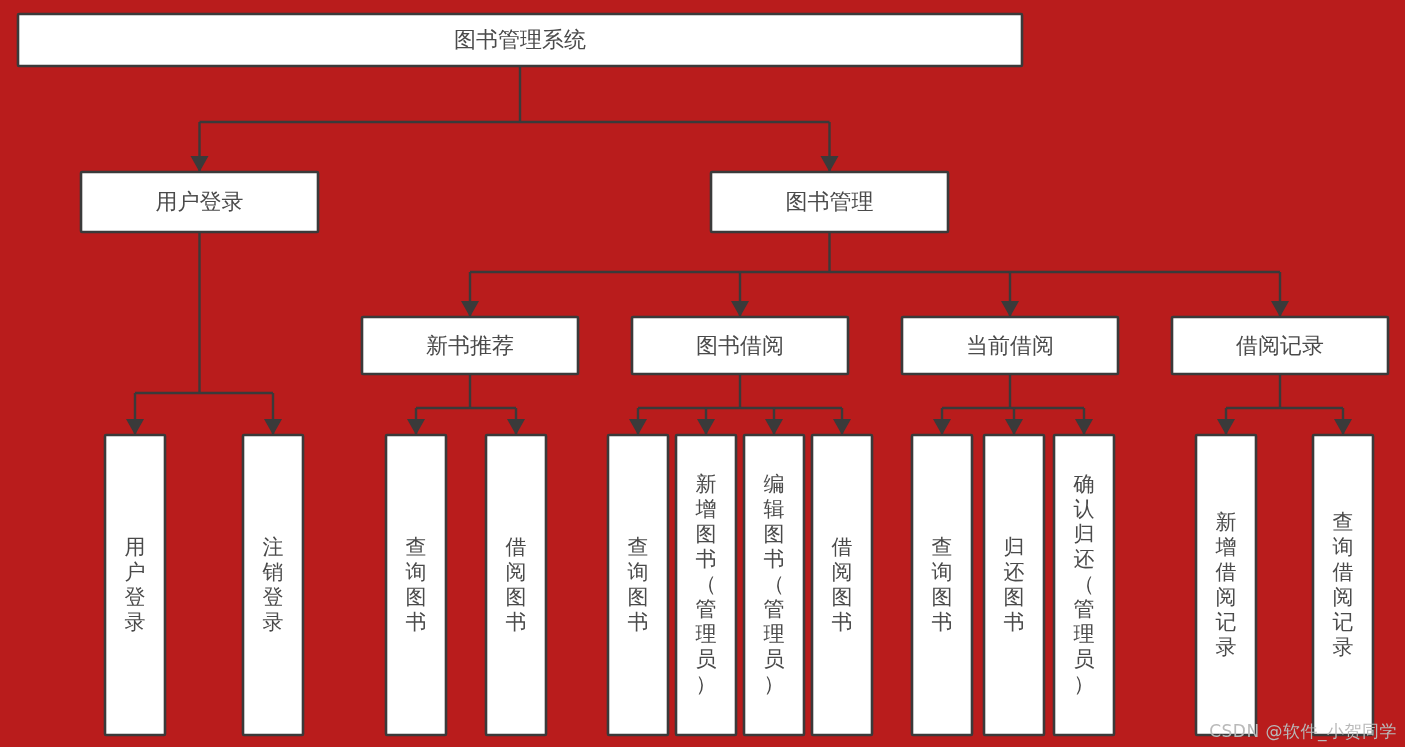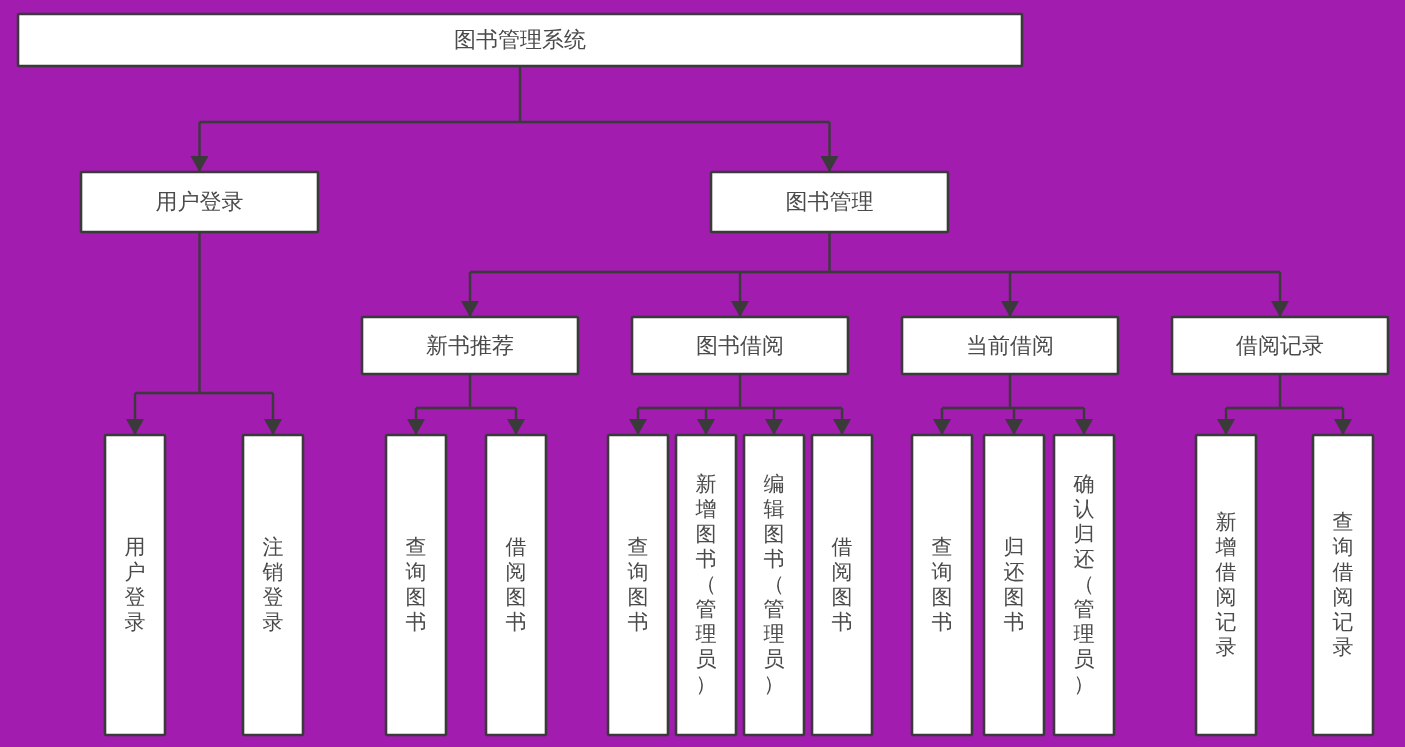--- a/index.html
+++ b/index.html
@@ -10,21 +10,21 @@
   body {
     width: 1405px;
     height: 747px;
     font-family: "DejaVu Sans", "Liberation Sans", sans-serif;
     overflow: hidden;
   }
   #diagram-root {
     position: relative;
     width: 1405px;
     height: 747px;
-    background: #a21caf;
+    background: #b91c1c;
   }
   svg#flowchart {
     position: absolute;
     top: 0;
     left: 0;
     width: 1405px;
     height: 747px;
     display: block;
   }
   .node-box {
@@ -199,13 +199,14 @@
         <g>
           <rect x="1196" y="435" width="60" height="300" class="node-box" rx="1" ry="1"></rect>
           <text x="1226" y="522.5" class="node-label v"><tspan x="1226" dy="0">新</tspan><tspan x="1226" dy="25">增</tspan><tspan x="1226" dy="25">借</tspan><tspan x="1226" dy="25">阅</tspan><tspan x="1226" dy="25">记</tspan><tspan x="1226" dy="25">录</tspan></text>
         </g>
         <g>
           <rect x="1313" y="435" width="60" height="300" class="node-box" rx="1" ry="1"></rect>
           <text x="1343" y="522.5" class="node-label v"><tspan x="1343" dy="0">查</tspan><tspan x="1343" dy="25">询</tspan><tspan x="1343" dy="25">借</tspan><tspan x="1343" dy="25">阅</tspan><tspan x="1343" dy="25">记</tspan><tspan x="1343" dy="25">录</tspan></text>
         </g>
       </g>
   </svg>
+  <div class="watermark">CSDN @软件_小贺同学</div>
 </div>
 
 </body></html>

